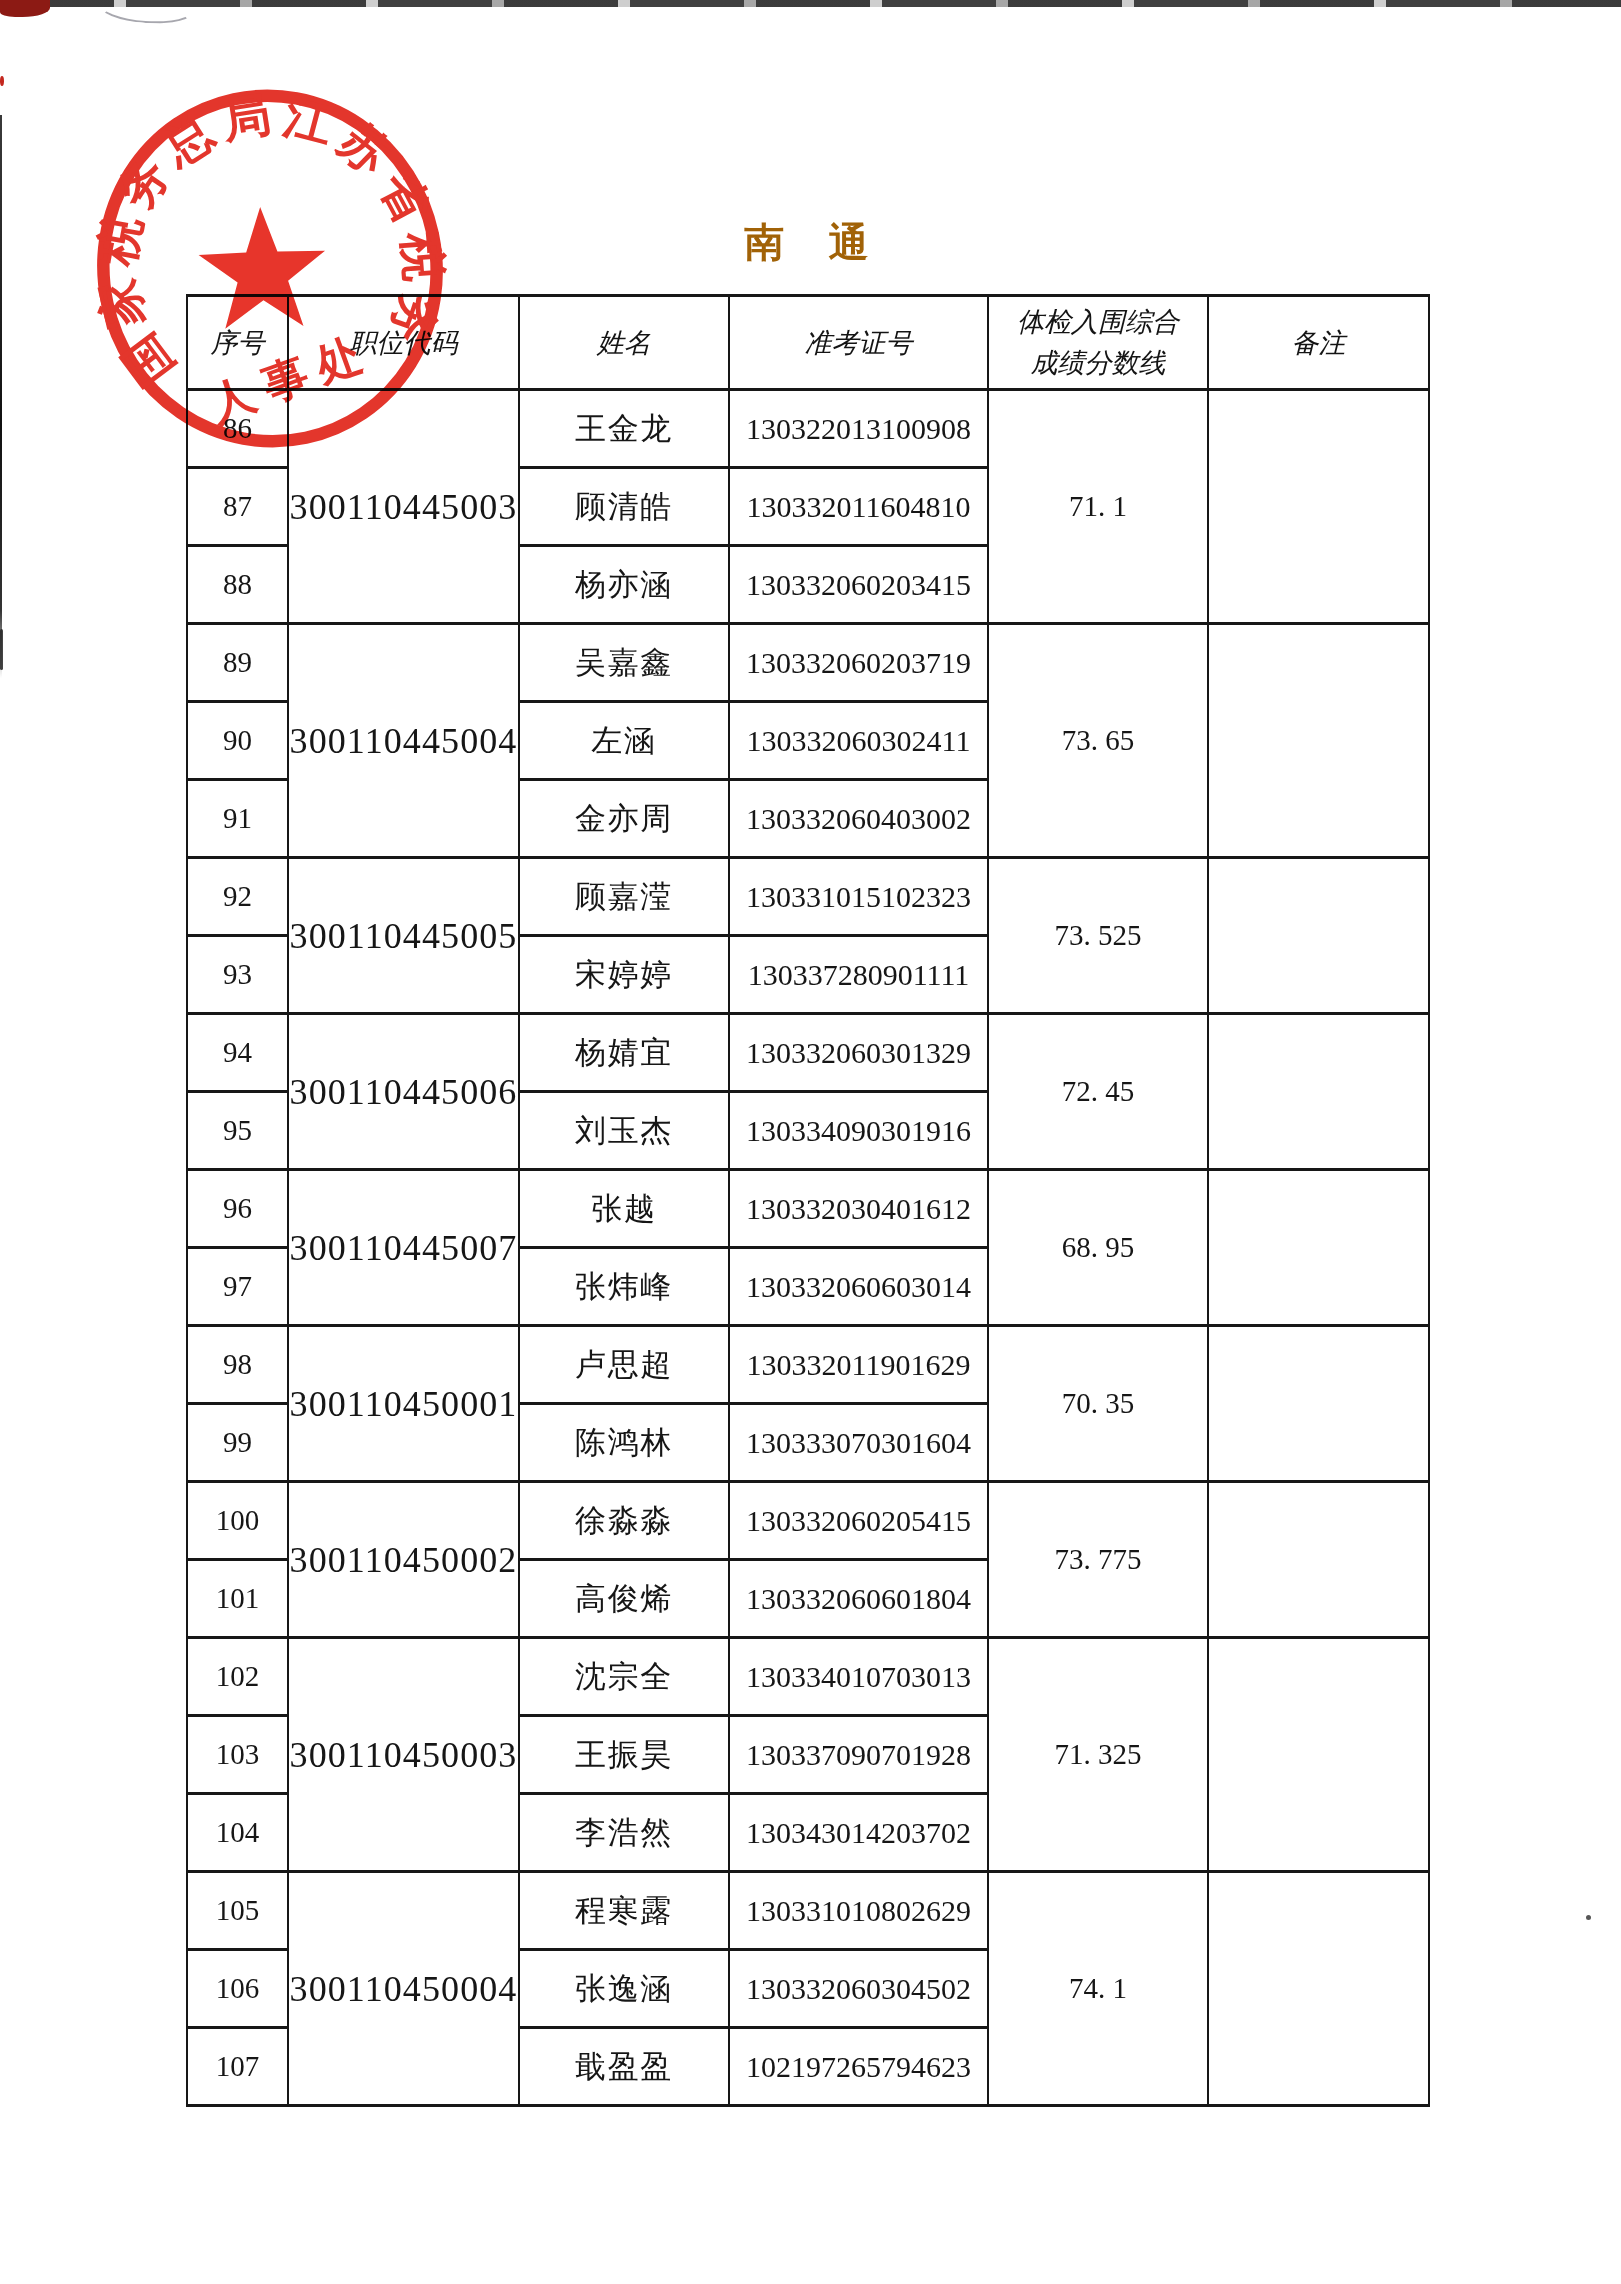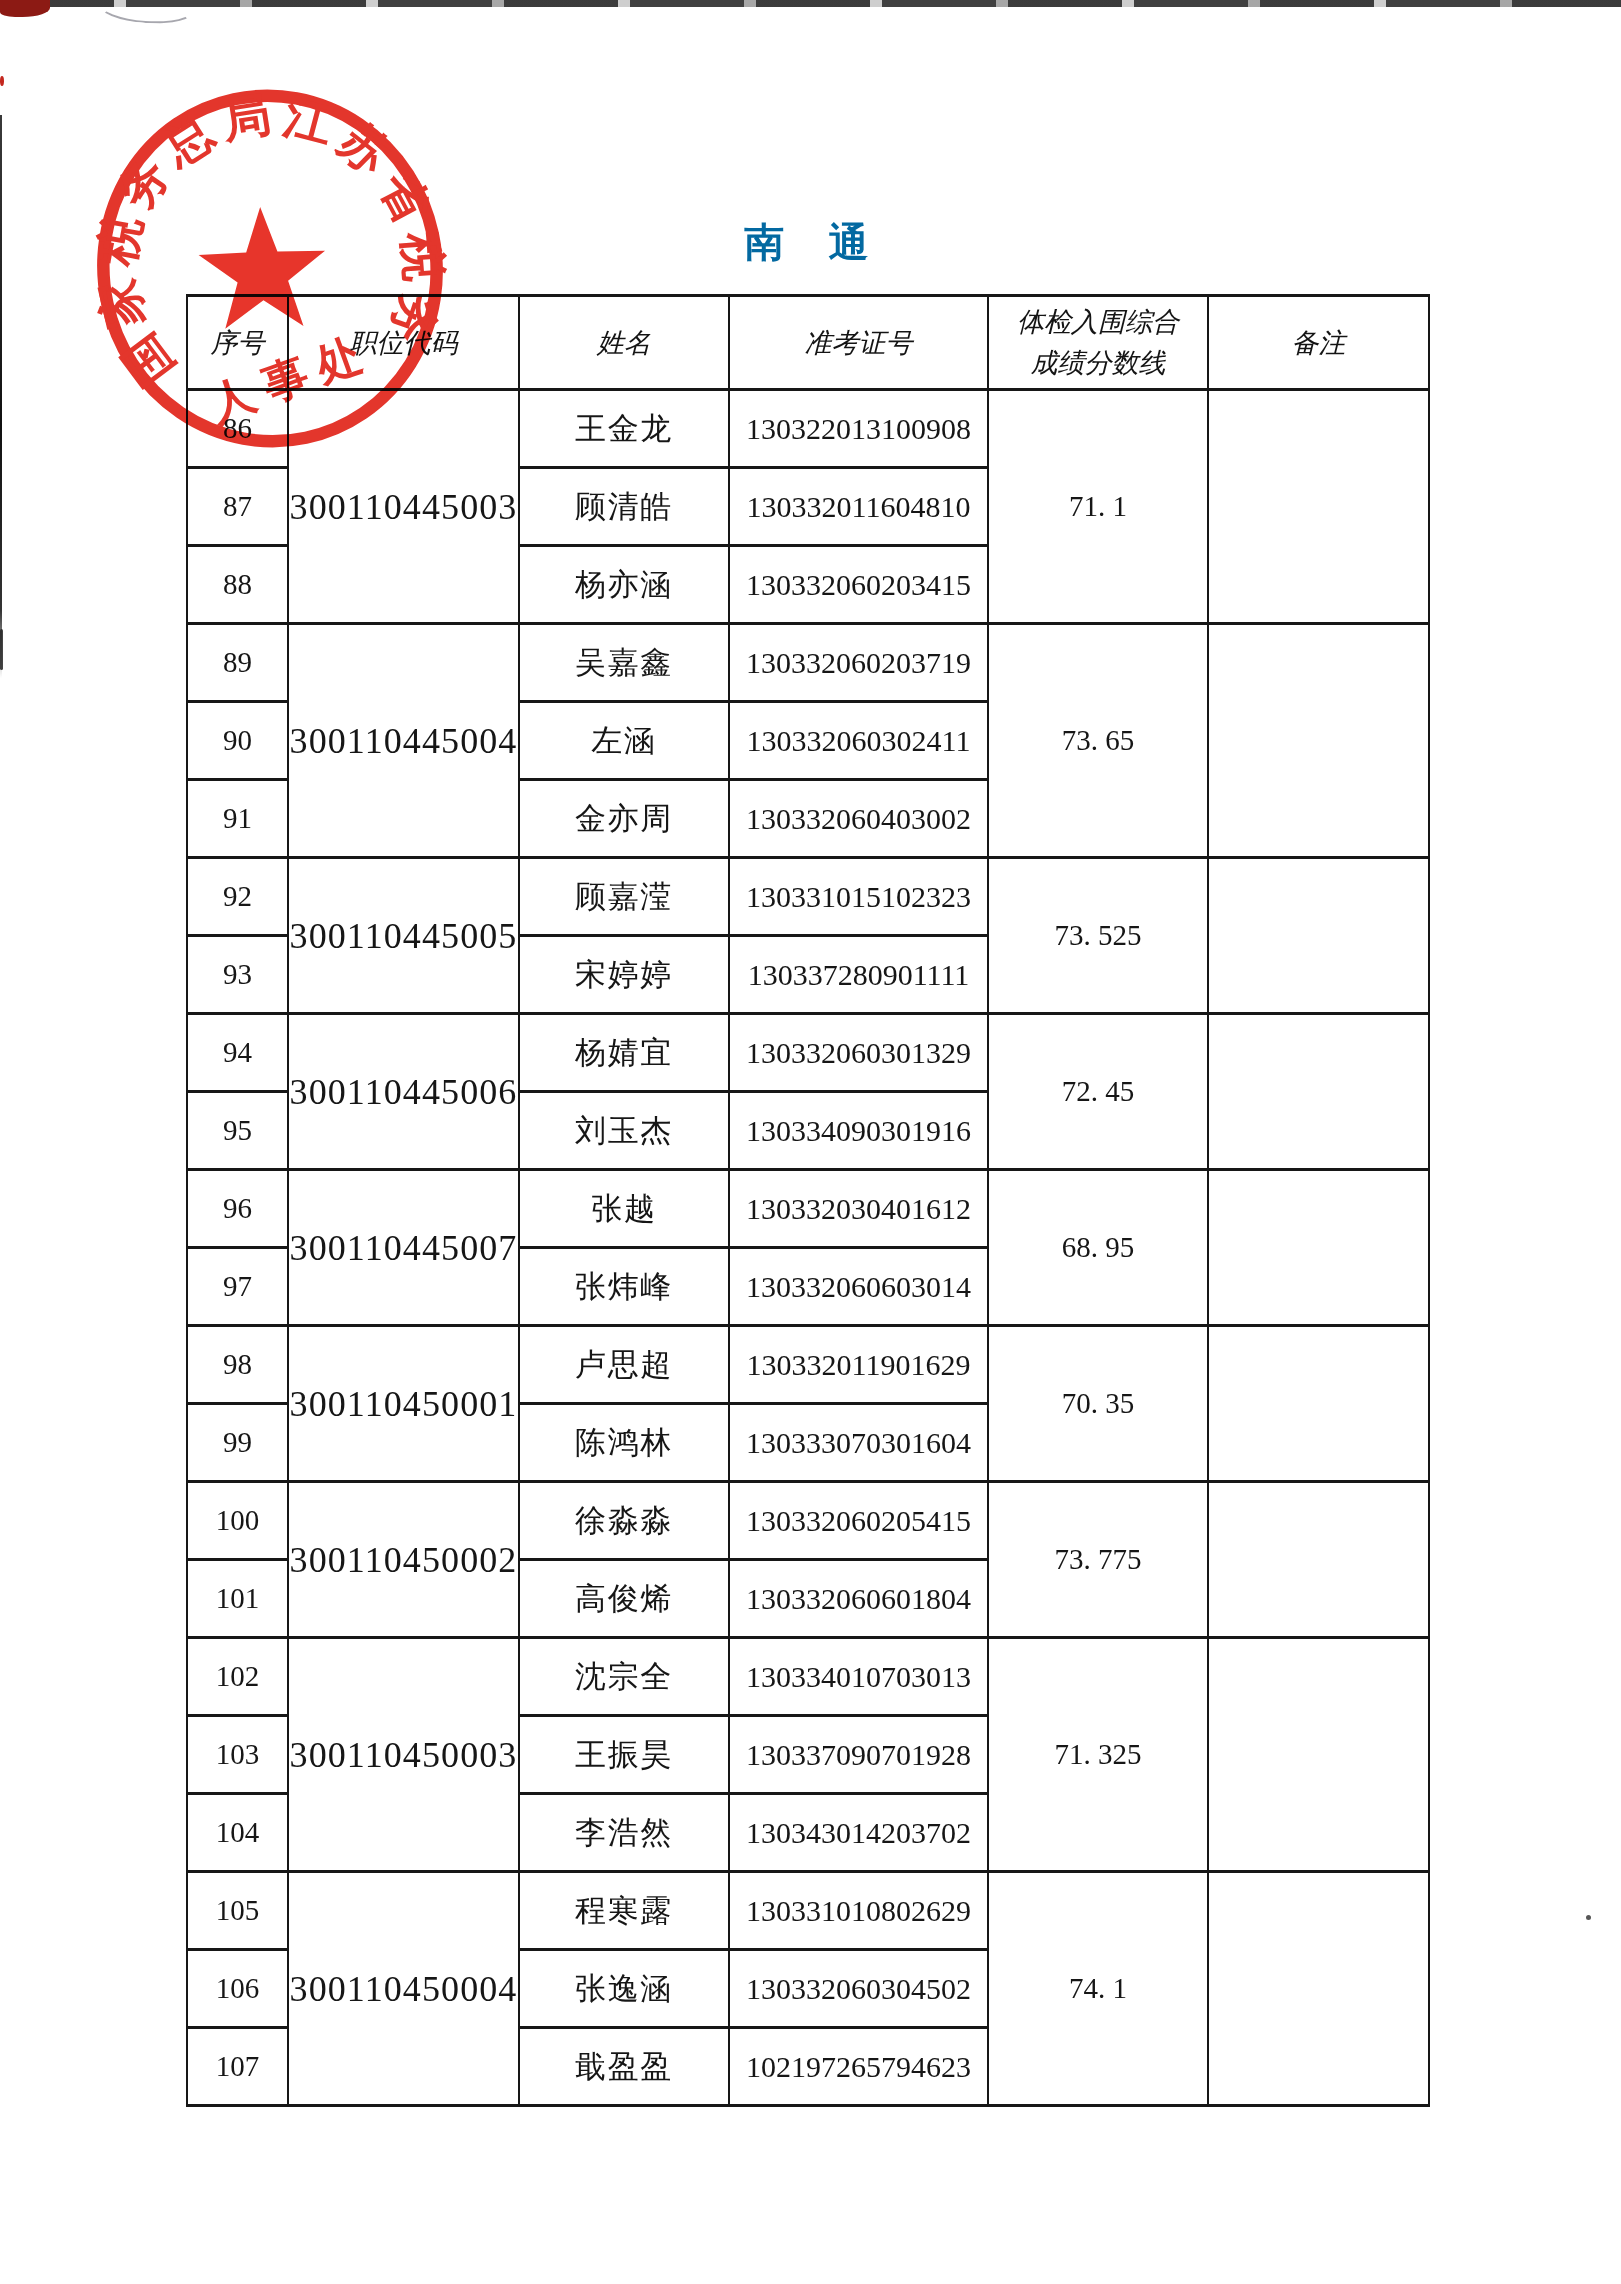--- a/index.html
+++ b/index.html
@@ -43,21 +43,21 @@
   }
   .stray-dot {
     position:absolute; left:1586px; top:1915px; width:5px; height:5px;
     background:#2c2c2c; border-radius:50%; opacity:.8;
   }
 
   
   .page-title {
     position:absolute; left:186px; top:215px; width:1243px;
     text-align:center; font-size:40px; font-weight:700;
-    letter-spacing:2.2px; color:#0369a1;
+    letter-spacing:2.2px; color:#a16207;
   }
 
   
   table.score-table {
     position:absolute; left:186px; top:294px; width:1243px;
     border-collapse:collapse; table-layout:fixed;
   }
   .score-table th, .score-table td {
     border:2.2px solid #171717;
     border-top-width:3.9px; border-bottom-width:3.9px;

